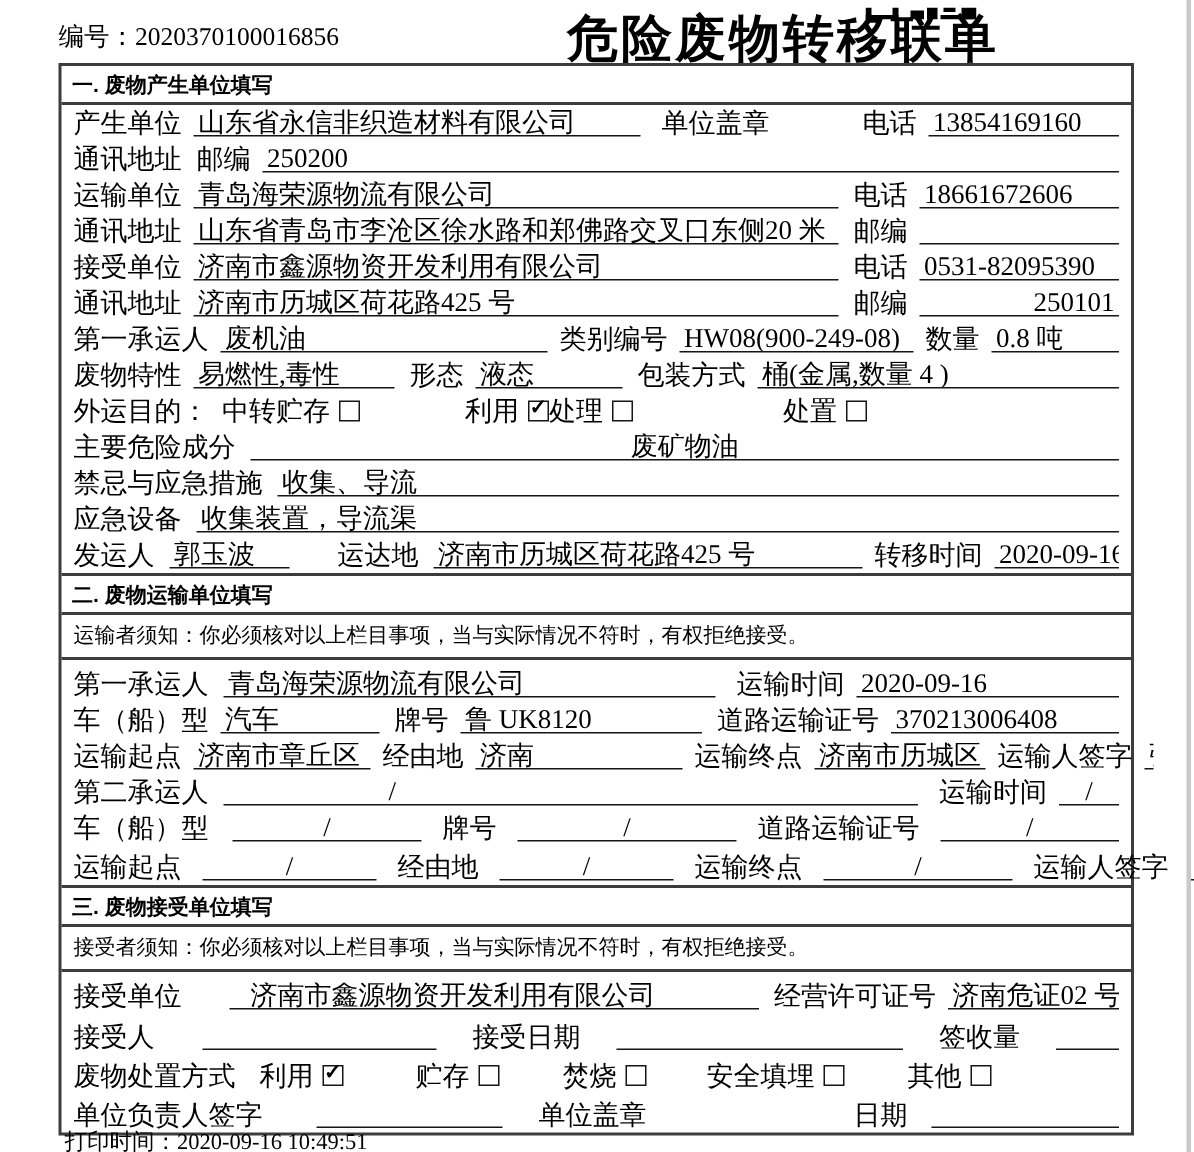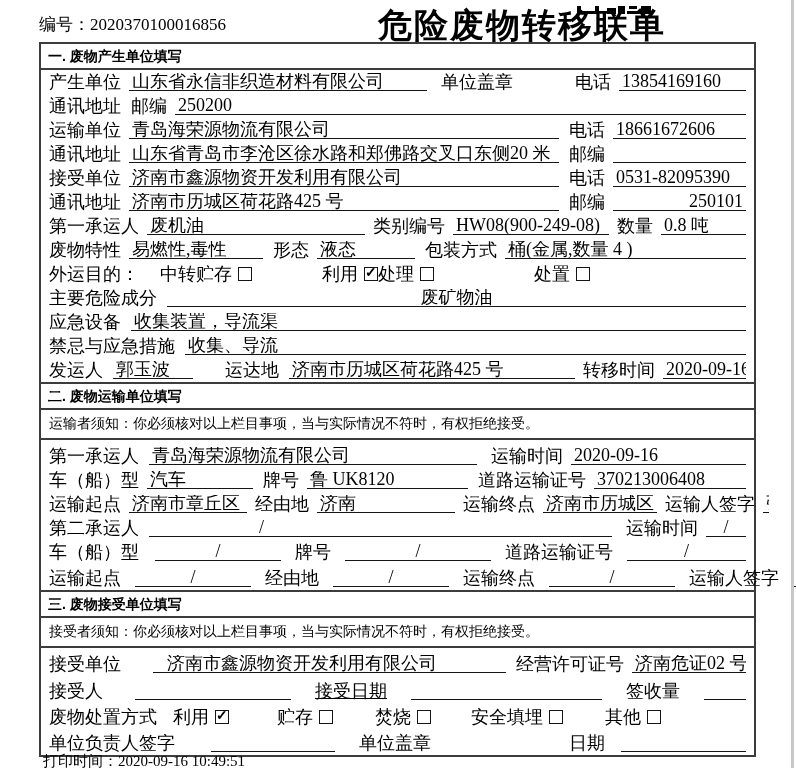--- a/index.html
+++ b/index.html
@@ -127,43 +127,43 @@
       <span class="lb">废物特性</span>
       <span class="u" style="width:128px;margin-left:8px;">易燃性,毒性</span>
       <span class="lb" style="margin-left:10px;">形态</span>
       <span class="u" style="width:92px;margin-left:8px;">液态</span>
       <span class="lb" style="margin-left:10px;">包装方式</span>
       <span class="u fill" style="margin-left:8px;">桶(金属,数量  4 )</span>
     </div>
 
     <div class="row h24">
       <span class="lb">外运目的：</span>
-      <span class="lb" style="margin-left:21px;">中转贮存</span>
+      <span class="lb" style="margin-left:9px;">中转贮存</span>
       <span class="cb" data-checked="false"></span>
       <span class="lb" style="margin-left:70px;">利用</span>
       <span class="cb" data-checked="true"></span>
       <span class="lb" style="">处理</span>
       <span class="cb" data-checked="false"></span>
       <span class="lb" style="margin-left:100px;">处置</span>
       <span class="cb" data-checked="false"></span>
     </div>
 
     <div class="row h24">
       <span class="lb">主要危险成分</span>
       <span class="u fill" style="margin-left:10px;text-align:center;">废矿物油</span>
     </div>
 
     <div class="row h24">
+      <span class="lb">禁忌与应急措施</span>
+      <span class="u fill" style="margin-left:10px;">收集、导流</span>
+    </div>
+
+    <div class="row h24">
       <span class="lb">应急设备</span>
       <span class="u fill" style="margin-left:10px;">收集装置，导流渠</span>
-    </div>
-
-    <div class="row h24">
-      <span class="lb">禁忌与应急措施</span>
-      <span class="u fill" style="margin-left:10px;">收集、导流</span>
     </div>
 
     <div class="row h24">
       <span class="lb">发运人</span>
       <span class="u" style="width:74px;margin-left:10px;">郭玉波</span>
       <span class="lb" style="margin-left:32px;">运达地</span>
       <span class="u" style="width:280px;margin-left:10px;">济南市历城区荷花路425 号</span>
       <span class="lb" style="margin-left:8px;">转移时间</span>
       <span class="u fill" style="margin-left:8px;">2020-09-16</span>
     </div>
@@ -233,21 +233,21 @@
     <div class="row h28">
       <span class="lb">接受单位</span>
       <span class="u" style="width:336px;margin-left:32px;padding-left:14px;">济南市鑫源物资开发利用有限公司</span>
       <span class="lb" style="margin-left:10px;">经营许可证号</span>
       <span class="u fill" style="margin-left:8px;">济南危证02 号</span>
     </div>
 
     <div class="row h27">
       <span class="lb">接受人</span>
       <span class="u" style="width:150px;margin-left:32px;"></span>
-      <span class="lb" style="margin-left:24px;text-decoration:underline;">接受日期</span>
+      <span class="lb" style="margin-left:24px;">接受日期</span>
       <span class="u" style="width:185px;margin-left:24px;"></span>
       <span class="lb" style="margin-left:24px;">签收量</span>
       <span class="u fill" style="margin-left:24px;"></span>
     </div>
 
     <div class="row h26">
       <span class="lb">废物处置方式</span>
       <span class="lb" style="margin-left:16px;">利用</span>
       <span class="cb" data-checked="true"></span>
       <span class="lb" style="margin-left:48px;">贮存</span>

